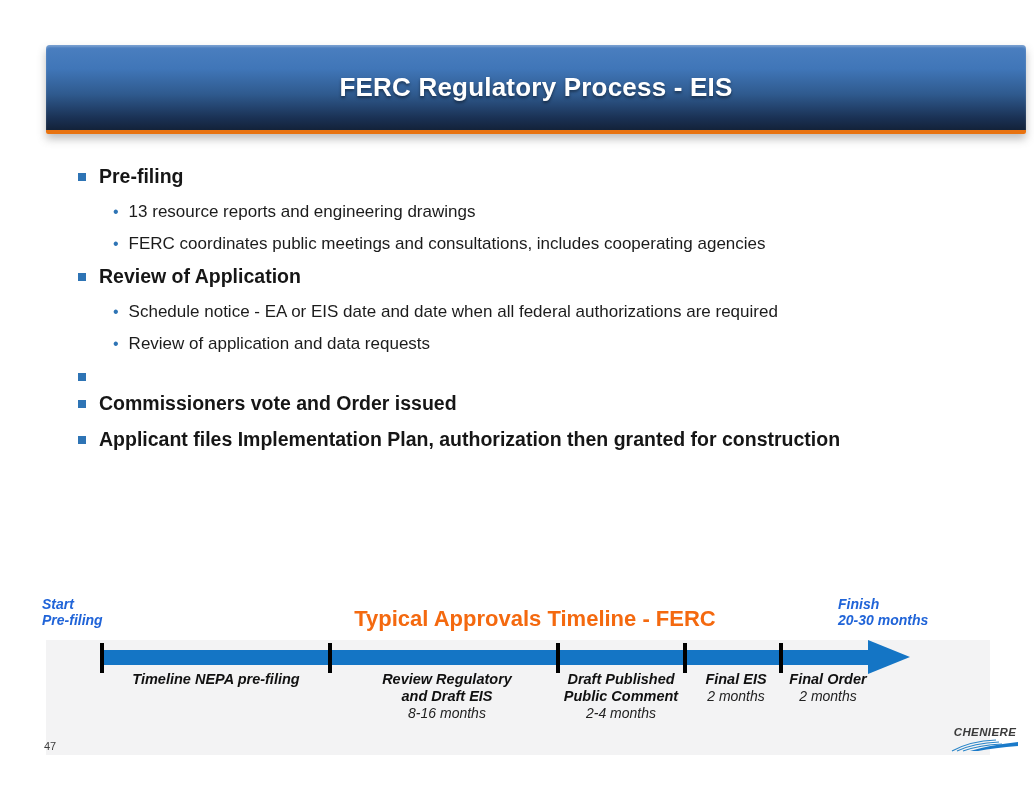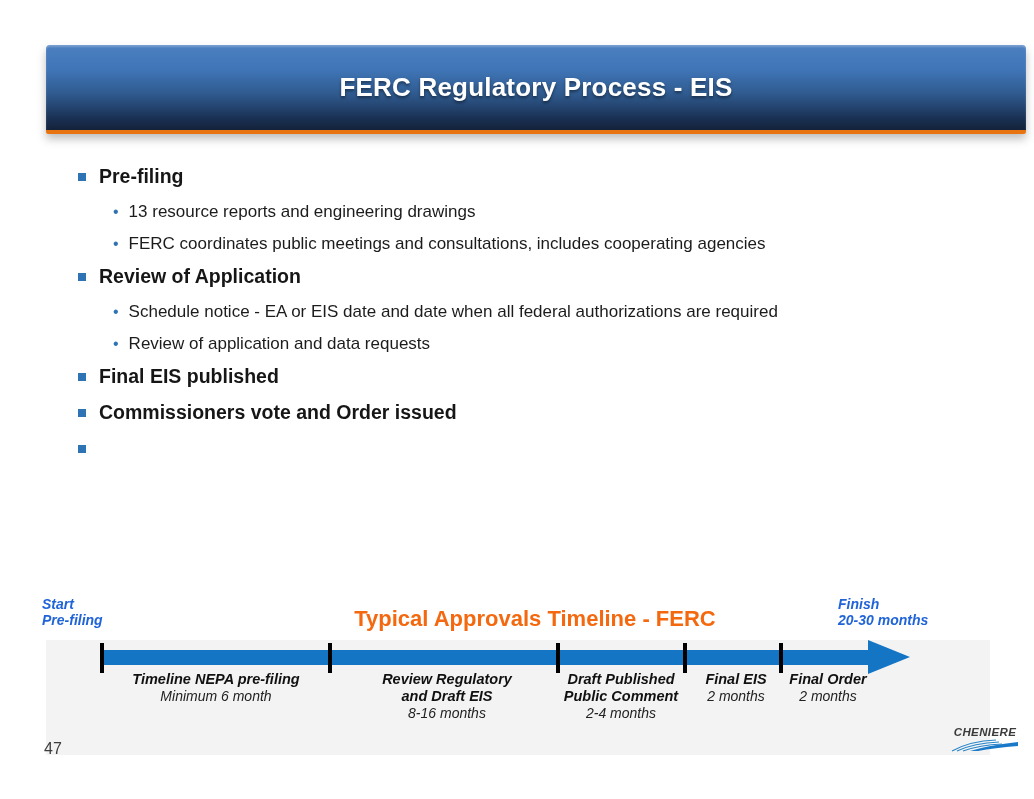--- a/index.html
+++ b/index.html
@@ -44,21 +44,21 @@
   .tl-arrowhead{
     position:absolute;left:868px;top:640px;width:0;height:0;
     border-top:17.5px solid transparent;border-bottom:17.5px solid transparent;
     border-left:42px solid #1475c5;
   }
   .tl-tick{position:absolute;top:643px;width:4px;height:30px;background:#000;}
   .tl-phase{position:absolute;top:671px;text-align:center;color:#111;}
   .tl-phase .nm{font-size:14.5px;font-weight:bold;font-style:italic;line-height:17px;display:block;}
   .tl-phase .dur{font-size:14px;font-style:italic;line-height:17px;display:block;color:#222;}
   
-  .page-num{position:absolute;left:44px;top:740px;font-size:16px;color:#3d3d3d;}
+  .page-num{position:absolute;left:44px;top:740px;font-size:11px;color:#3d3d3d;}
   .logo{position:absolute;left:950px;top:726px;width:70px;text-align:center;}
   .logo-text{font-size:11.5px;font-weight:bold;font-style:italic;color:#3a3a3a;letter-spacing:.4px;display:block;}
   .logo-swoosh{display:block;margin-top:1px;}
 </style>
 </head>
 <body>
 
 <div class="slide">
 
   <div class="banner">
@@ -88,28 +88,28 @@
       <span class="dot">•</span>
       <span>Schedule notice - EA or EIS date and date when all federal authorizations are required</span>
     </div>
     <div class="l2">
       <span class="dot">•</span>
       <span>Review of application and data requests</span>
     </div>
 
     <div class="l1">
       <span class="sq"></span>
-      <span class="l1-text">Final EIS published</span>
     </div>
     <div class="l1">
       <span class="sq"></span>
       <span class="l1-text">Commissioners vote and Order issued</span>
     </div>
     <div class="l1">
       <span class="sq"></span>
+      <span class="l1-text">Applicant files Implementation Plan, authorization then granted for construction</span>
     </div>
 
   </div>
 
   <div class="tl-grayband"></div>
 
   <div class="tl-heading">Typical Approvals Timeline - FERC</div>
 
   <div class="tl-endlabel tl-start">
     <span style="display:block;">Start</span>
@@ -125,21 +125,20 @@
   <div class="tl-arrowhead"></div>
 
   <div class="tl-tick" style="left:100px;"></div>
   <div class="tl-tick" style="left:328px;"></div>
   <div class="tl-tick" style="left:556px;"></div>
   <div class="tl-tick" style="left:683px;"></div>
   <div class="tl-tick" style="left:779px;"></div>
 
   <div class="tl-phase" style="left:102px;width:228px;">
     <span class="nm">Timeline NEPA pre-filing</span>
-    <span class="dur">Minimum 6 month</span>
   </div>
   <div class="tl-phase" style="left:336px;width:222px;">
     <span class="nm">Review Regulatory</span>
     <span class="nm">and Draft EIS</span>
     <span class="dur">8-16 months</span>
   </div>
   <div class="tl-phase" style="left:516px;width:210px;">
     <span class="nm">Draft Published</span>
     <span class="nm">Public Comment</span>
     <span class="dur">2-4 months</span>

